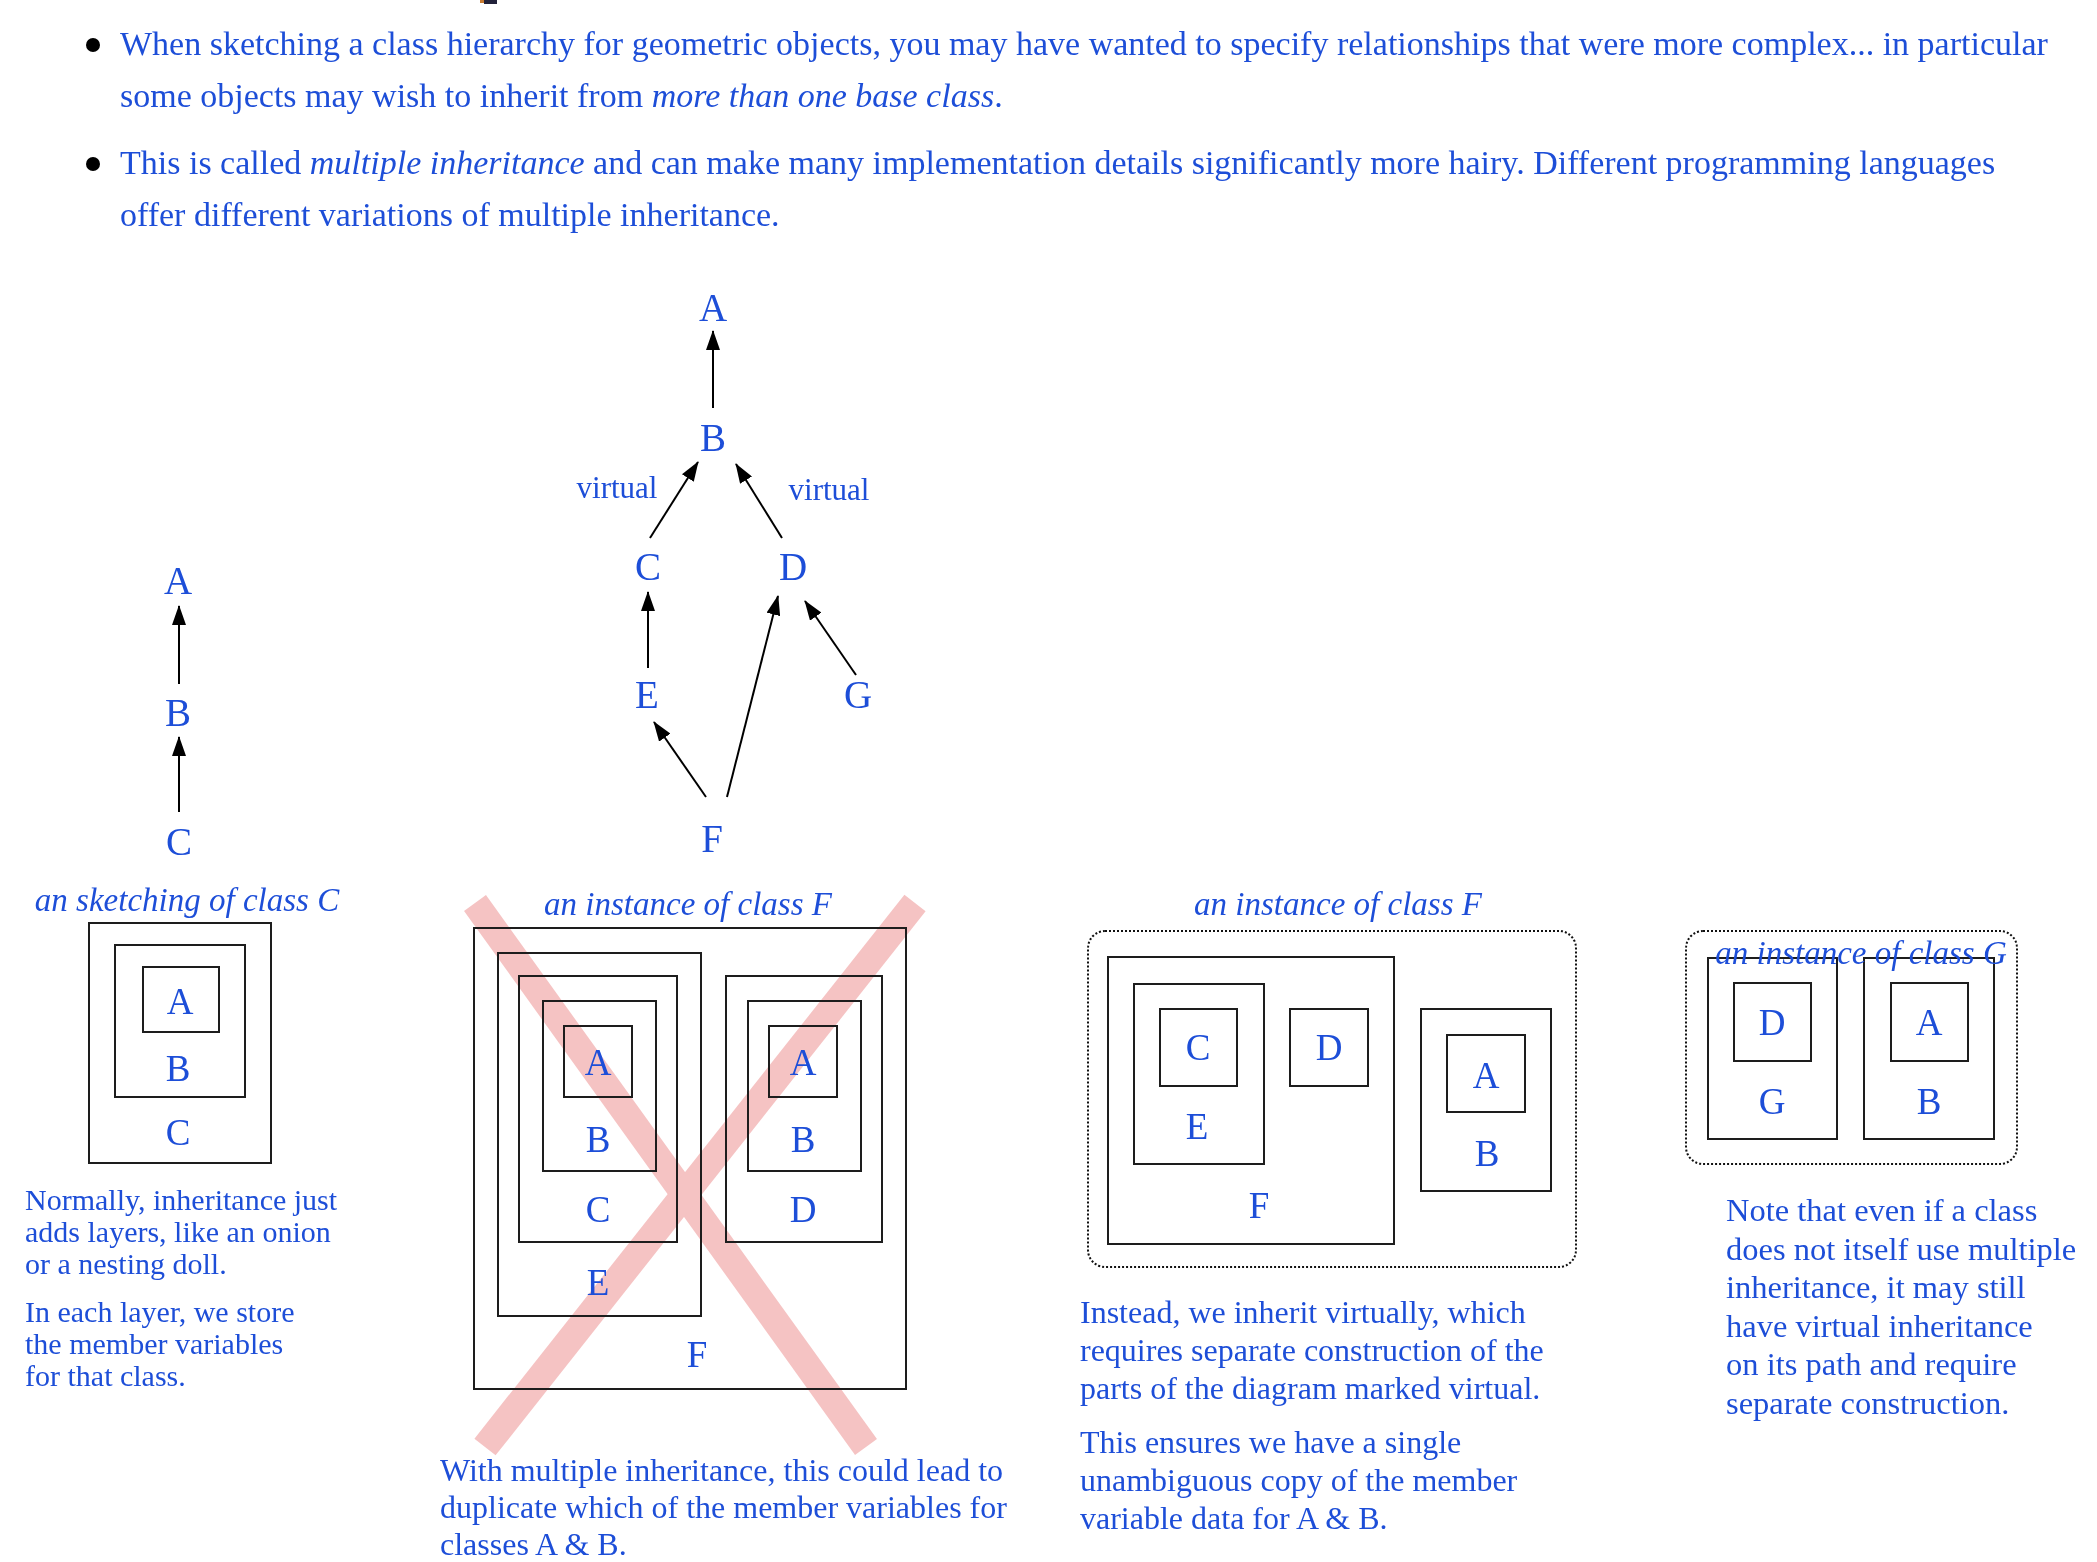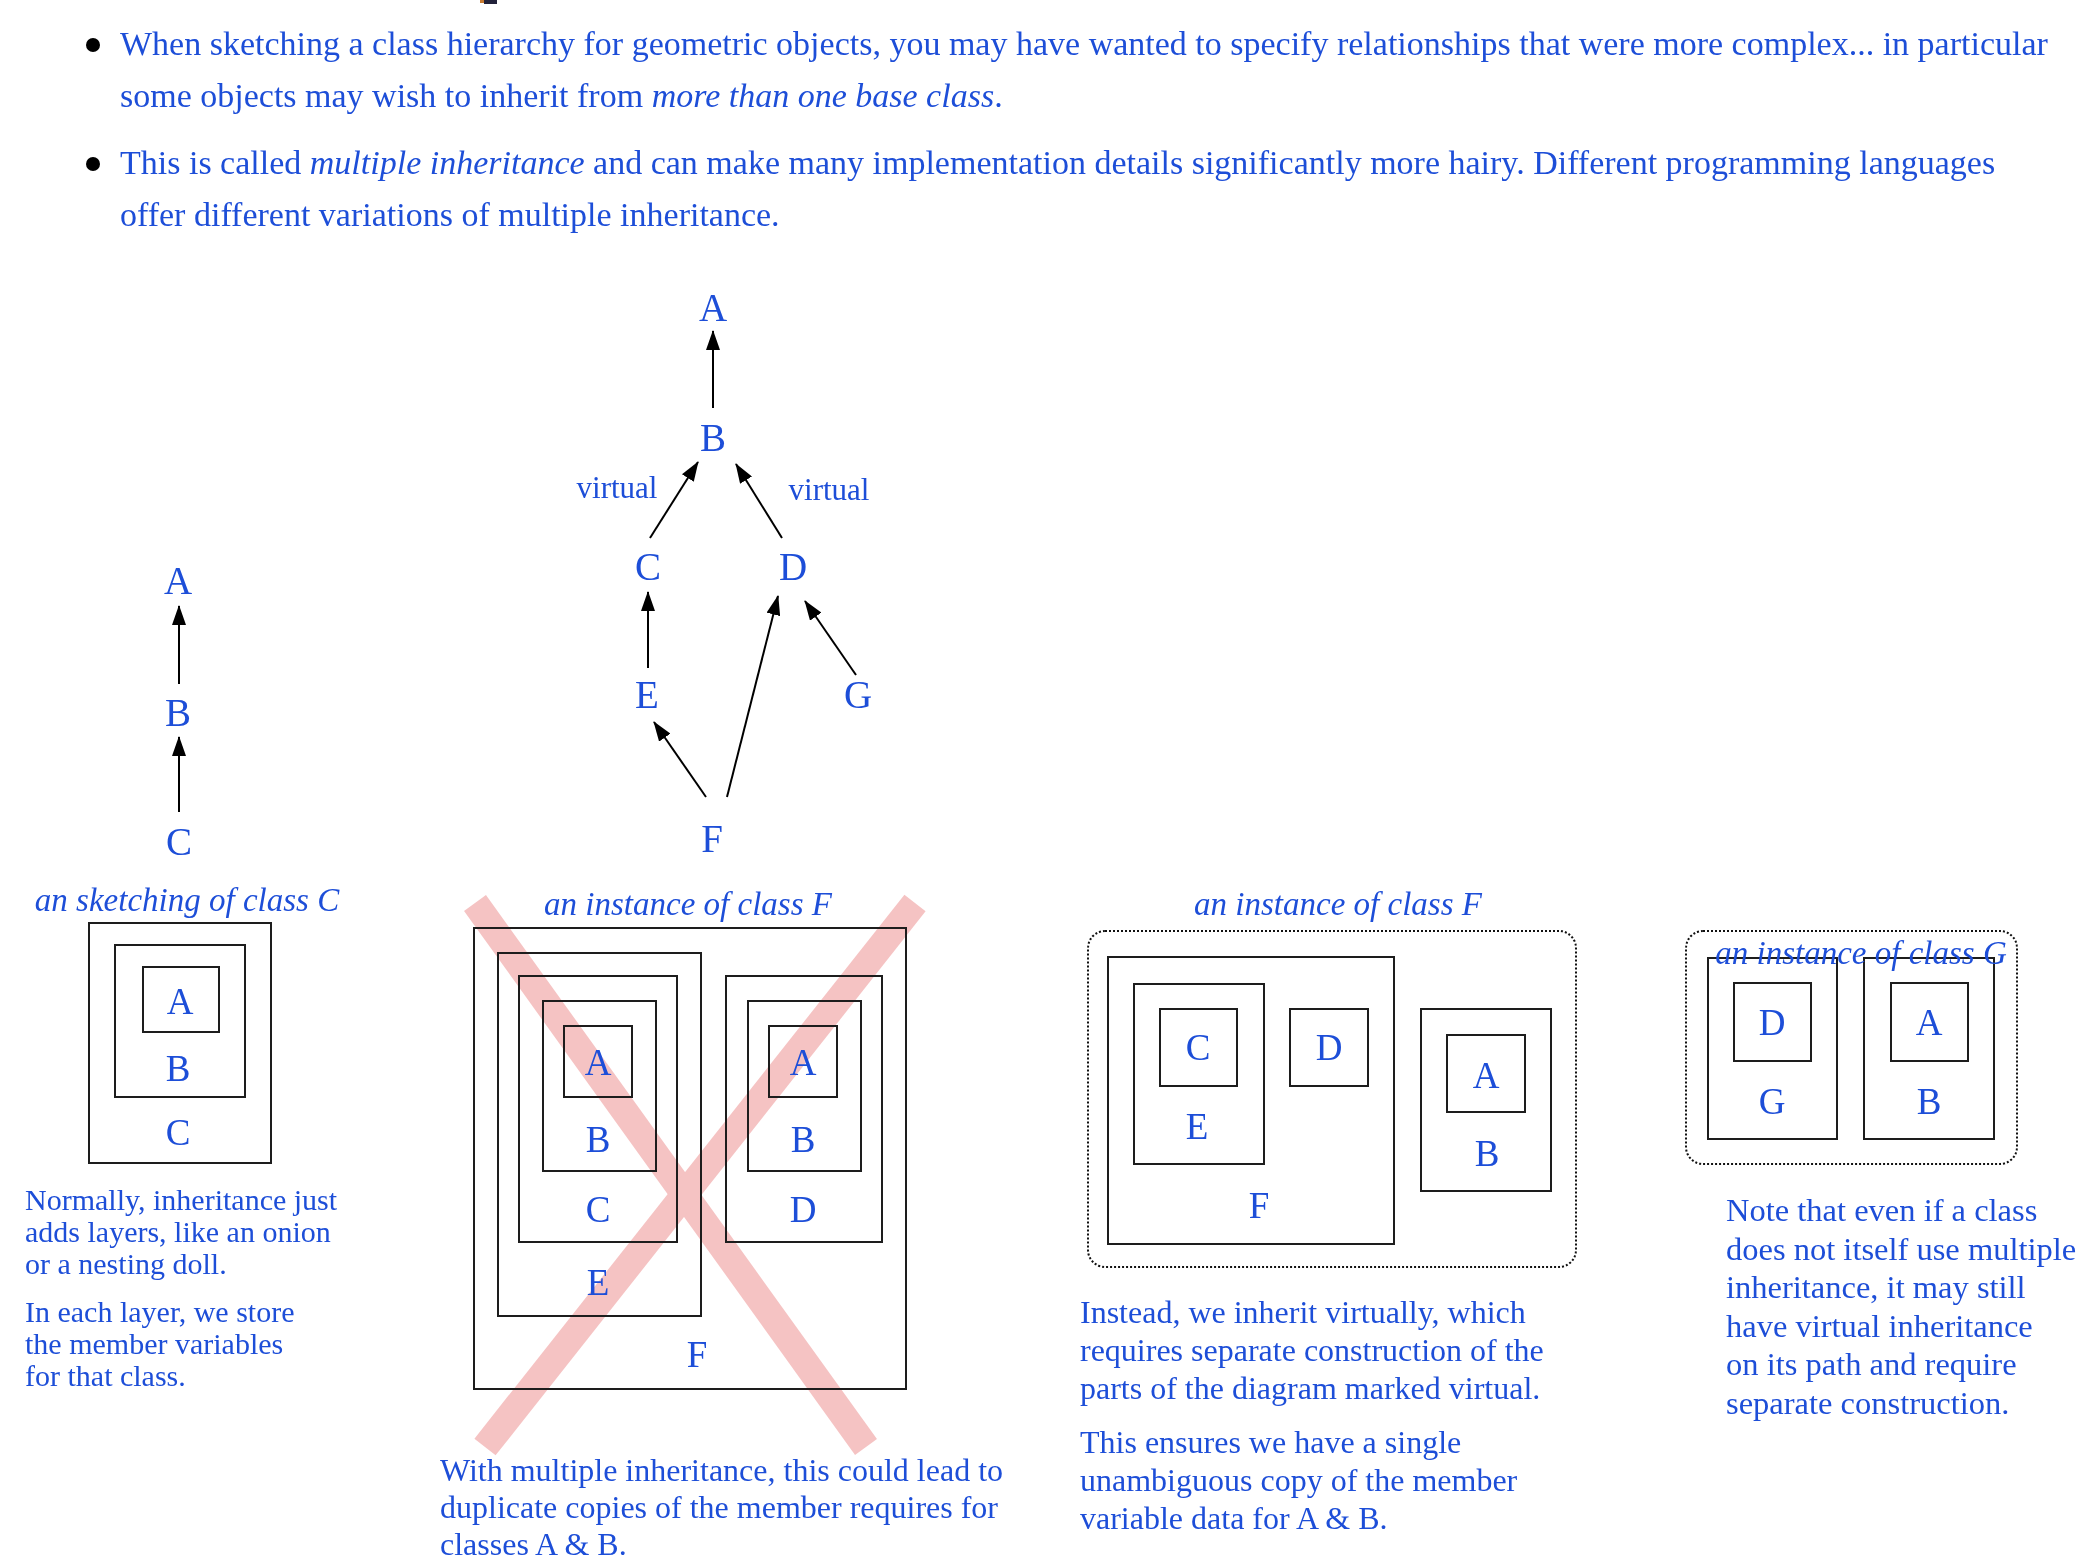--- a/index.html
+++ b/index.html
@@ -141,21 +141,21 @@
         <div class="box-label" style="left: 598px; top: 1209px;">C</div>
         <div class="box-label" style="left: 598px; top: 1282px;">E</div>
         <div class="box-label" style="left: 803px; top: 1062px;">A</div>
         <div class="box-label" style="left: 803px; top: 1139px;">B</div>
         <div class="box-label" style="left: 803px; top: 1209px;">D</div>
         <div class="box-label" style="left: 697px; top: 1354px;">F</div>
       </div>
     <div class="captions" style="left: 440px; top: 1452px;">
         <div class="para">
           <div class="cap-line">With multiple inheritance, this could lead to</div>
-          <div class="cap-line">duplicate copies of the member requires for</div>
+          <div class="cap-line">duplicate which of the member variables for</div>
           <div class="cap-line">classes A &amp; B.</div>
         </div>
       </div>
   </section>
 
   <section class="panel" data-panel="2">
     <div class="panel-title">an instance of class F</div>
     <div class="boxes">
         <div class="rect dotted" style="left: 1087px; top: 930px; width: 490px; height: 338px;"></div>
         <div class="rect" style="left: 1107px; top: 956px; width: 288px; height: 289px;"></div>

